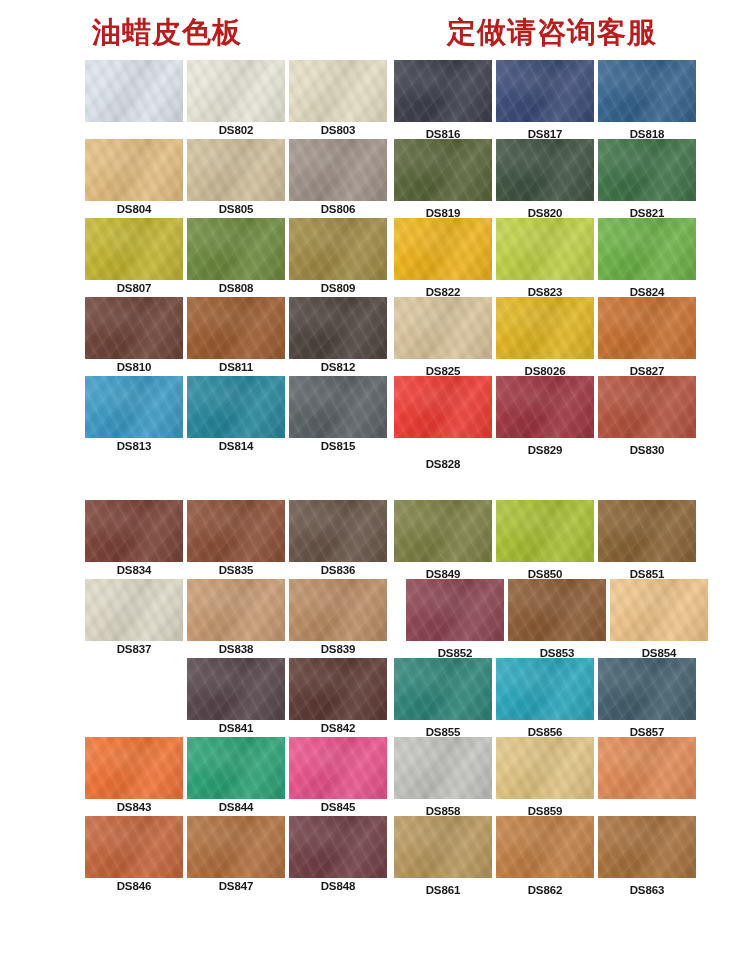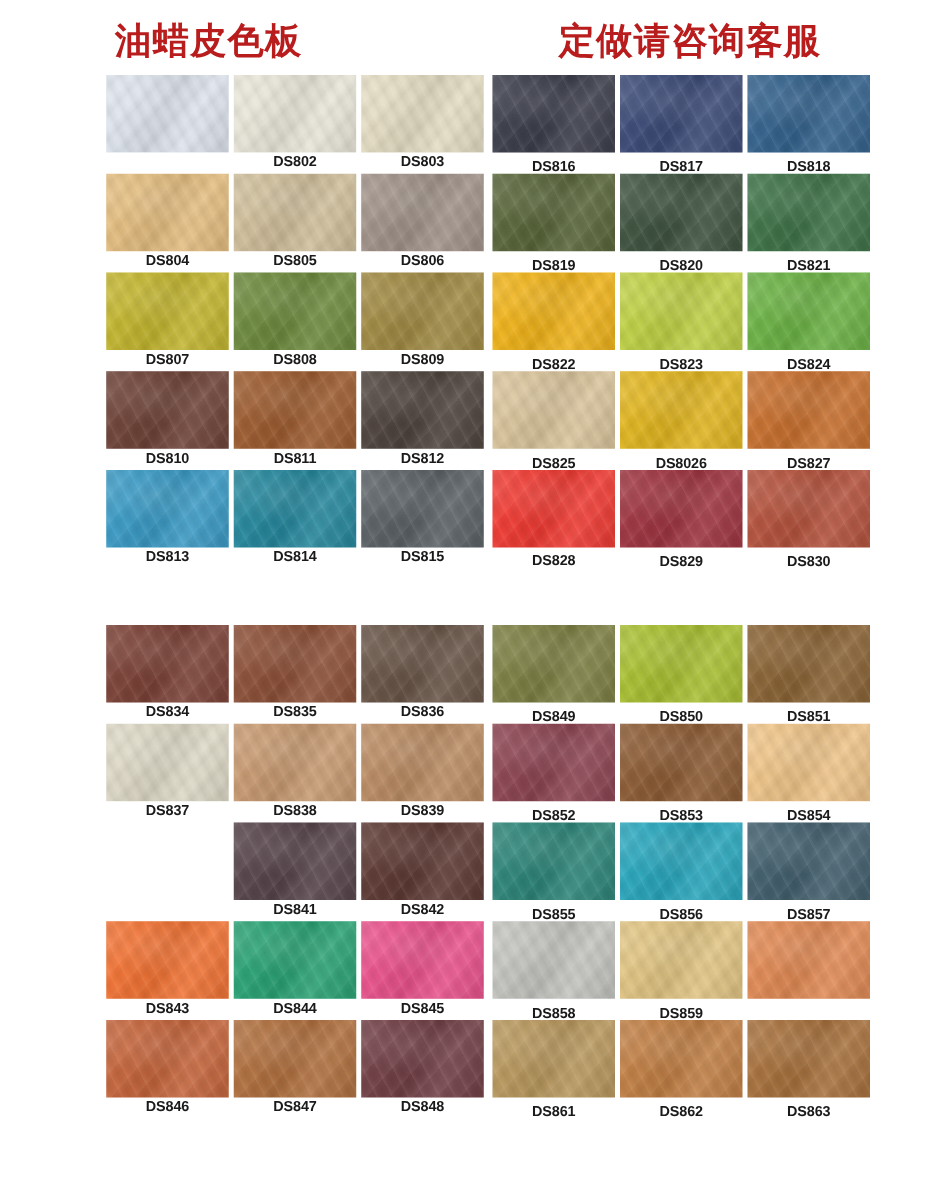--- a/index.html
+++ b/index.html
@@ -259,21 +259,21 @@
               <div class="label" style="padding-top: 6px;">DS8026</div>
             </div>
             <div class="cell cell-2">
               <div class="swatch" title="DS827" style="background-color: rgb(199, 112, 47);"></div>
               <div class="label" style="padding-top: 6px;">DS827</div>
             </div>
           </div>
           <div class="row" style="position: absolute; top: 316px; left: 0px; height: 79px;">
             <div class="cell cell-0">
               <div class="swatch" title="DS828" style="background-color: rgb(238, 59, 51);"></div>
-              <div class="label" style="padding-top: 5px;">DS828</div>
+              <div class="label" style="padding-top: 20px;">DS828</div>
             </div>
             <div class="cell cell-1">
               <div class="swatch" title="DS829" style="background-color: rgb(158, 53, 65);"></div>
               <div class="label" style="padding-top: 6px;">DS829</div>
             </div>
             <div class="cell cell-2">
               <div class="swatch" title="DS830" style="background-color: rgb(180, 83, 62);"></div>
               <div class="label" style="padding-top: 6px;">DS830</div>
             </div>
           </div>
@@ -356,21 +356,21 @@
             </div>
             <div class="cell cell-1">
               <div class="swatch" title="DS850" style="background-color: rgb(169, 191, 51);"></div>
               <div class="label" style="padding-top: 6px;">DS850</div>
             </div>
             <div class="cell cell-2">
               <div class="swatch" title="DS851" style="background-color: rgb(138, 100, 54);"></div>
               <div class="label" style="padding-top: 6px;">DS851</div>
             </div>
           </div>
-          <div class="row" style="position: absolute; top: 79px; left: 0px; height: 79px;">
+          <div class="row" style="position: absolute; top: 79px; left: 12px; height: 79px;">
             <div class="cell cell-0">
               <div class="swatch" title="DS852" style="background-color: rgb(140, 69, 82);"></div>
               <div class="label" style="padding-top: 6px;">DS852</div>
             </div>
             <div class="cell cell-1">
               <div class="swatch" title="DS853" style="background-color: rgb(140, 92, 53);"></div>
               <div class="label" style="padding-top: 6px;">DS853</div>
             </div>
             <div class="cell cell-2">
               <div class="swatch" title="DS854" style="background-color: rgb(238, 196, 137);"></div>

